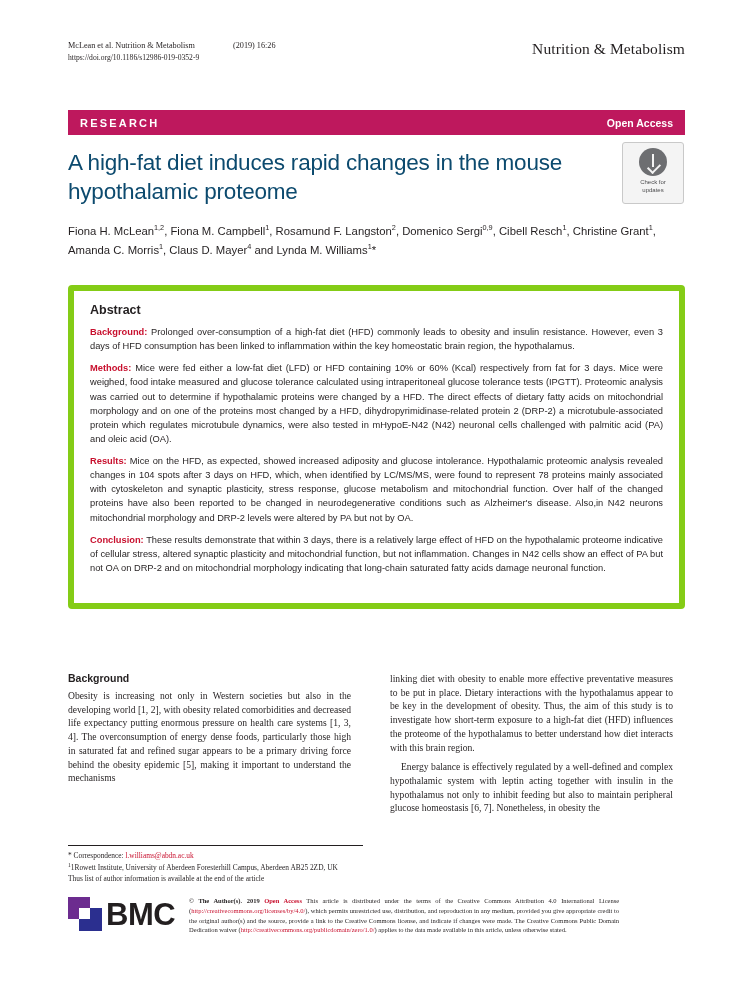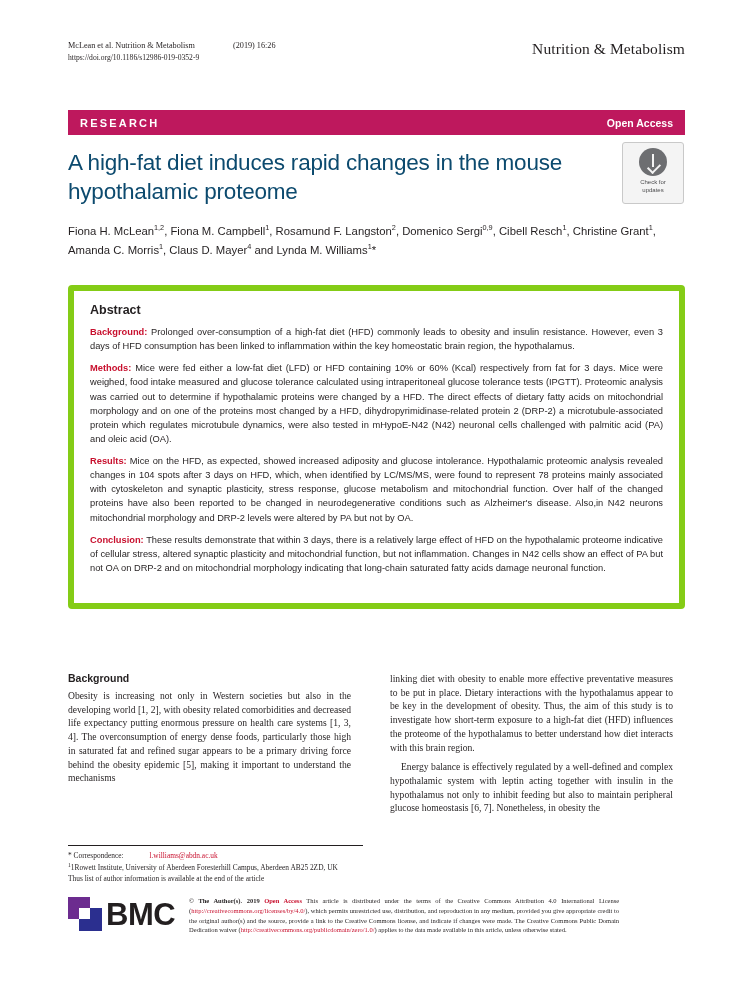--- a/index.html
+++ b/index.html
@@ -230,21 +230,21 @@
     left: 68px;
     width: 295px;
     border-top: 1px solid #231f20;
     padding-top: 5px;
     font-size: 7.4px;
     line-height: 1.42;
     color: #231f20;
     font-family: "Liberation Serif", serif;
   }
   .footnote sup { font-size: 5.6px; vertical-align: super; }
-  .footnote .email { color: #c8102e; margin-left: 24px; }
+  .footnote .email { color: #c8102e; }
 
   
   .bmc-area {
     position: absolute;
     top: 893px;
     left: 68px;
     width: 617px;
     display: flex;
     align-items: flex-start;
     gap: 14px;

